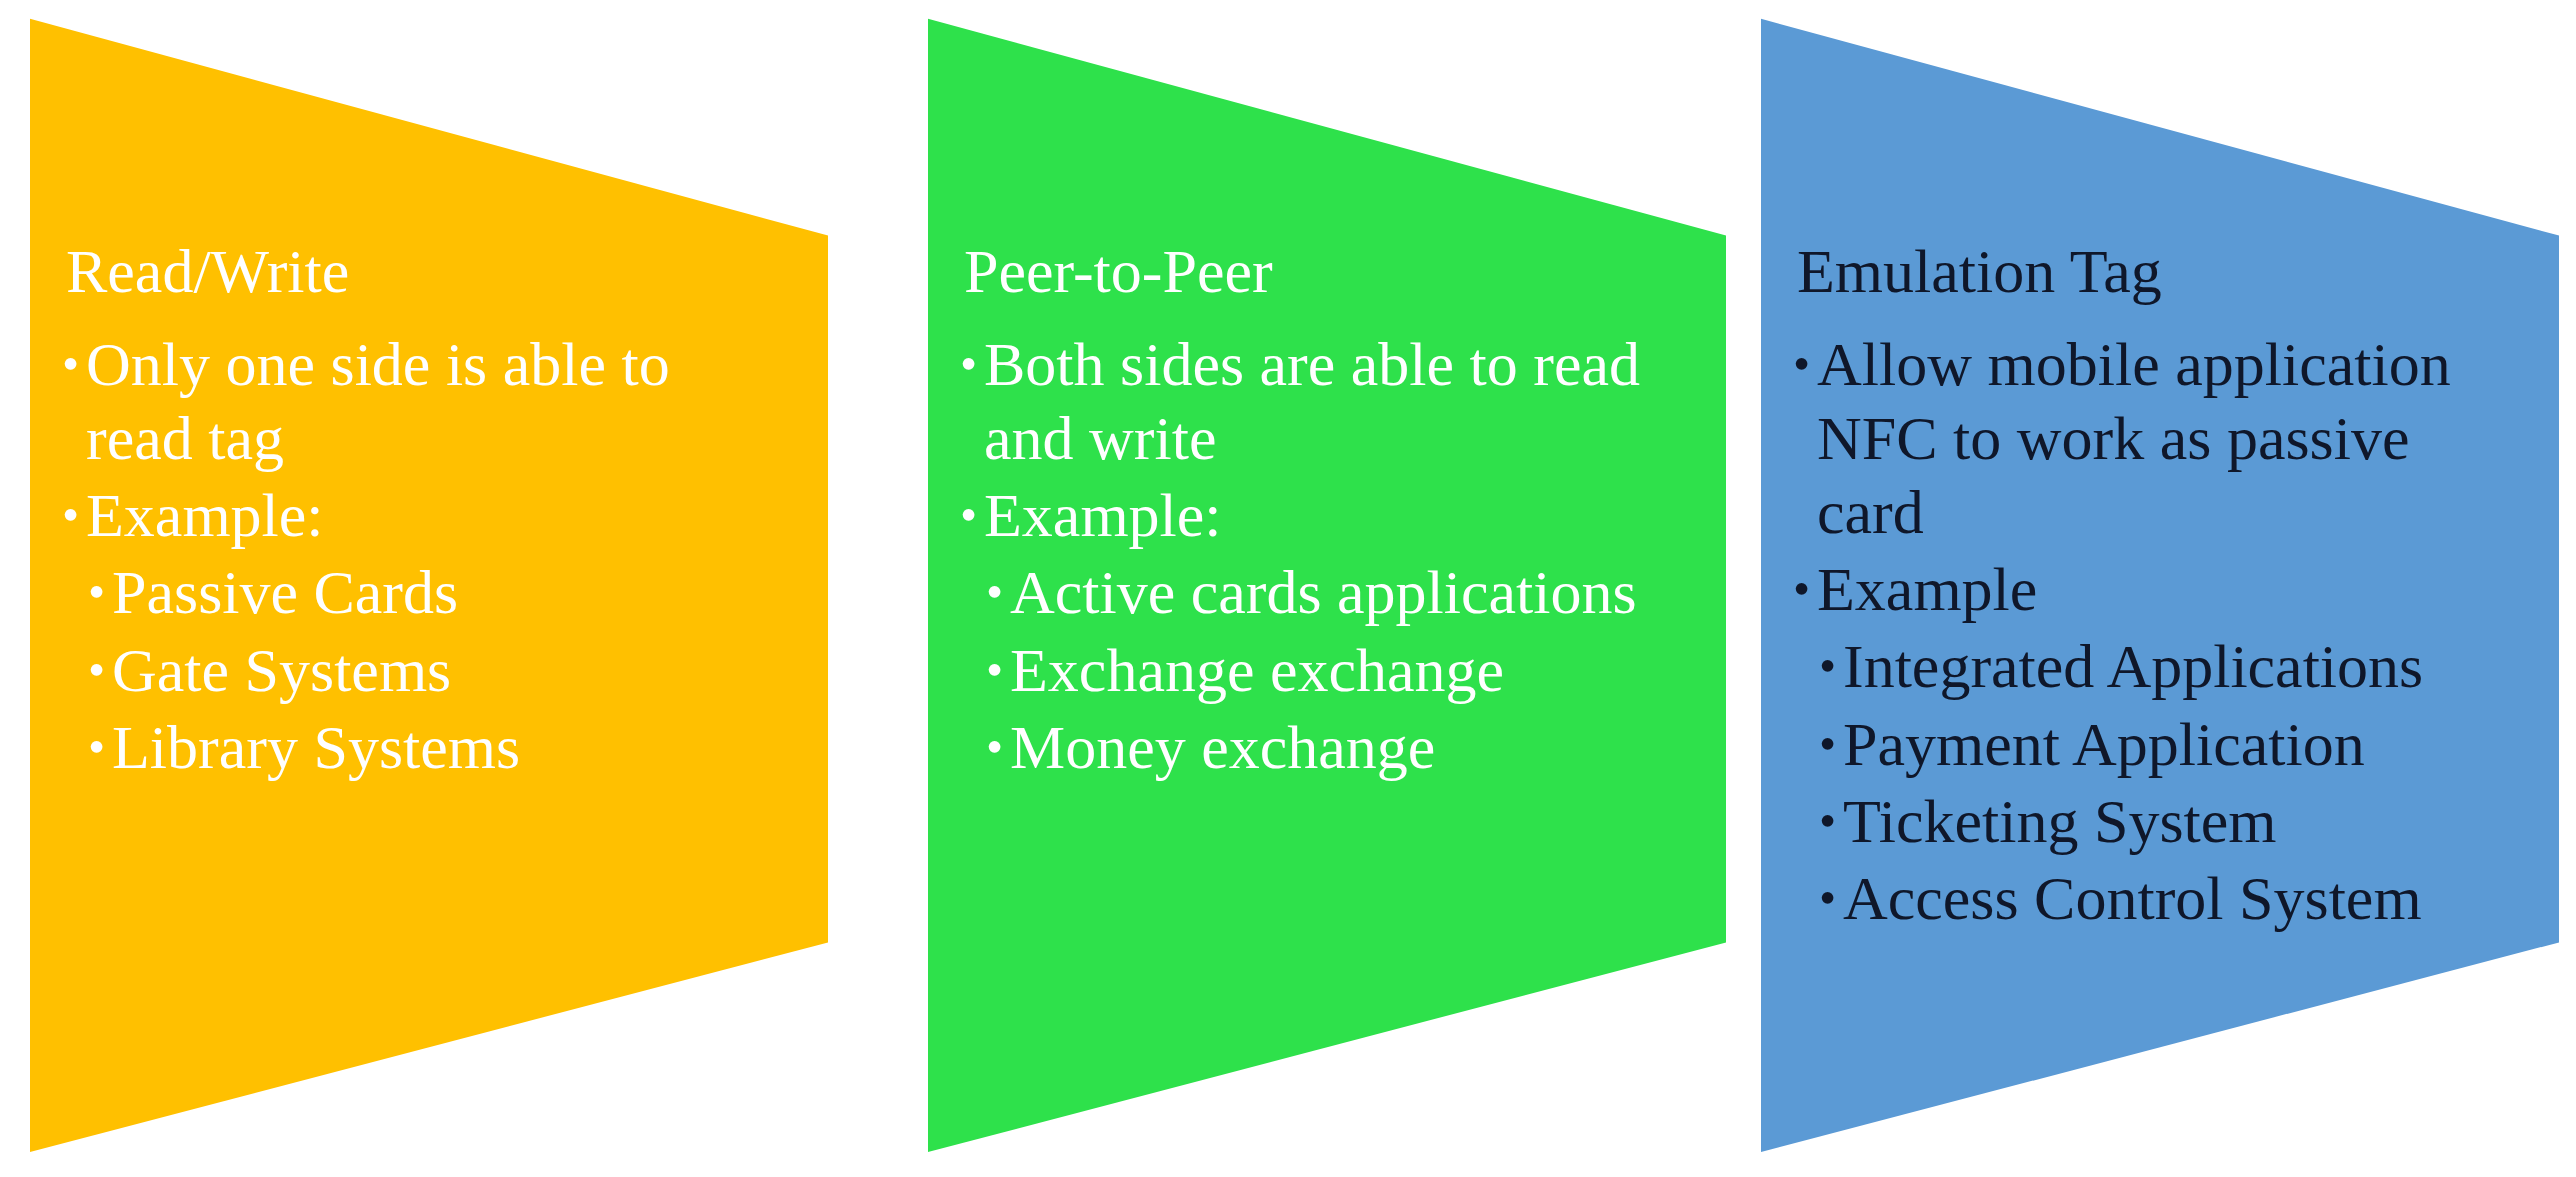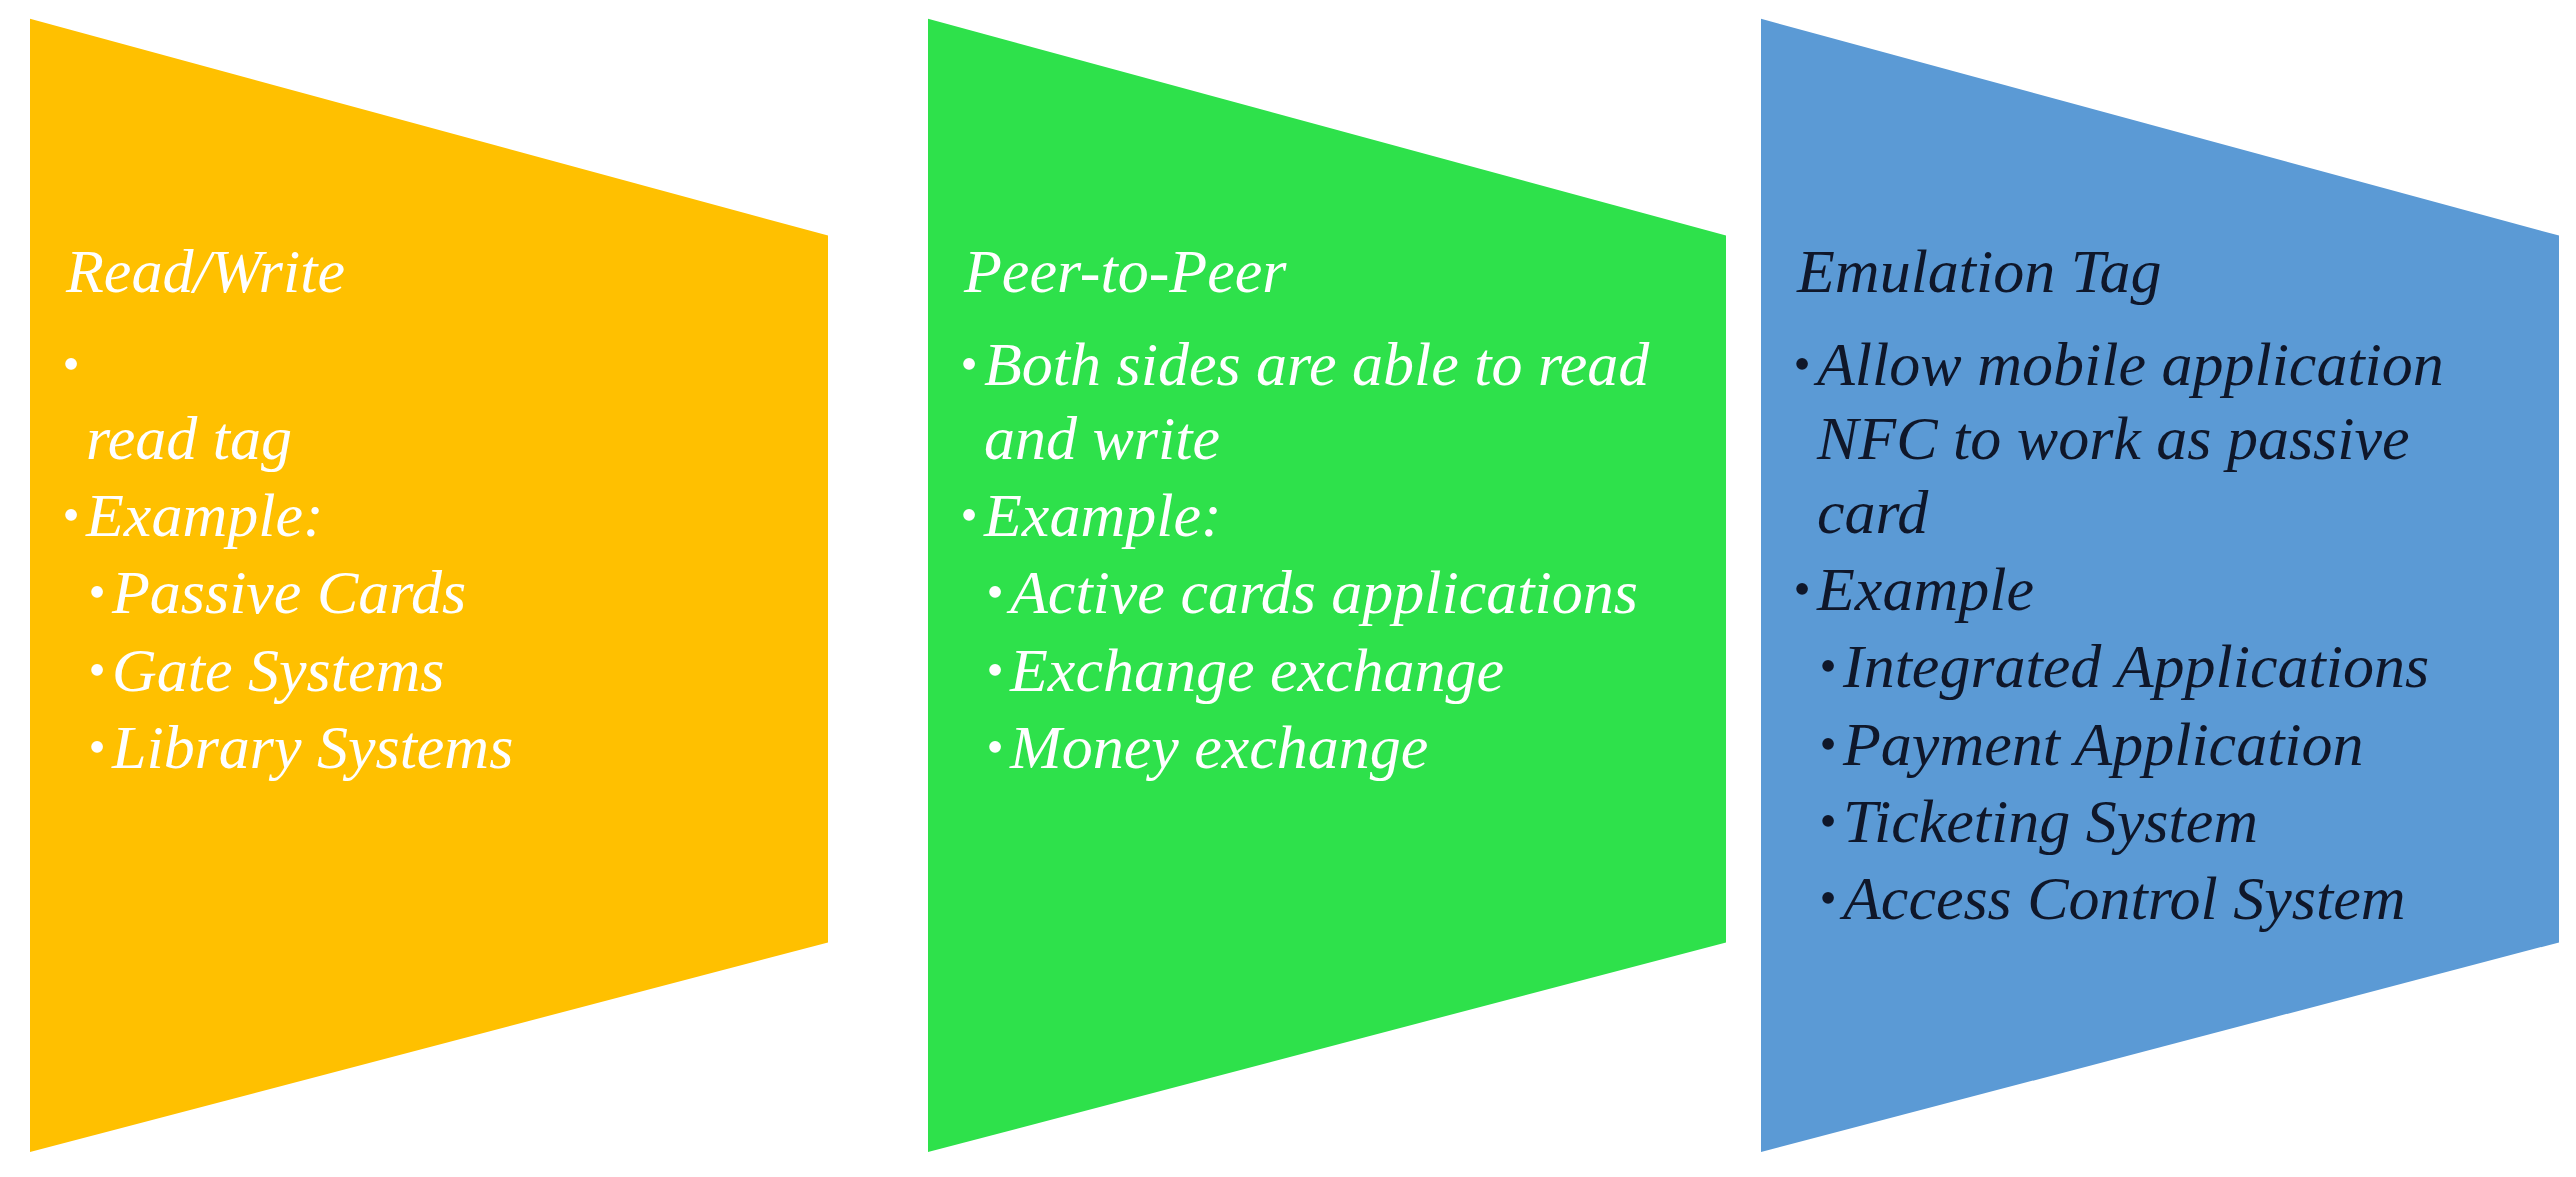--- a/index.html
+++ b/index.html
@@ -26,21 +26,20 @@
     clip-path: polygon(0 1.6%, 100% 20%, 100% 80%, 0 97.8%);
     color: #ffffff;
   }
   .shape.pos-0 { left: 30px; }
   .shape.pos-1 { left: 928px; }
   .shape.pos-2 { left: 1761px; }
   .content {
     padding: 234px 14.2px 0 32px;
     font-size: 62px;
     line-height: 74px;
-    font-style: italic;
   }
   .title {
     padding-left: 4px;
     margin: 0 0 19px 0;
     white-space: nowrap;
   }
   .bullet {
     display: flex;
     align-items: flex-start;
     margin: 0 0 3.2px 0;
@@ -56,21 +55,21 @@
 </style>
 </head>
 <body>
 
 <div class="canvas" id="canvas" style="background: rgb(255, 255, 255);">
     <div class="shape pos-0" style="background: rgb(255, 192, 0); color: rgb(255, 255, 255);">
       <div class="content">
         <div class="title">Read/Write</div>
         <div class="bullet level1">
           <span class="dot">•</span>
-          <div class="btext"><br><span class="line">read tag</span></div>
+          <div class="btext"><span class="line">Only one side is able to</span><br><span class="line">read tag</span></div>
         </div>
         <div class="bullet level1">
           <span class="dot">•</span>
           <div class="btext"><span class="line">Example:</span></div>
         </div>
         <div class="bullet level2">
           <span class="dot">•</span>
           <div class="btext"><span class="line">Passive Cards</span><br></div>
         </div>
         <div class="bullet level2">

